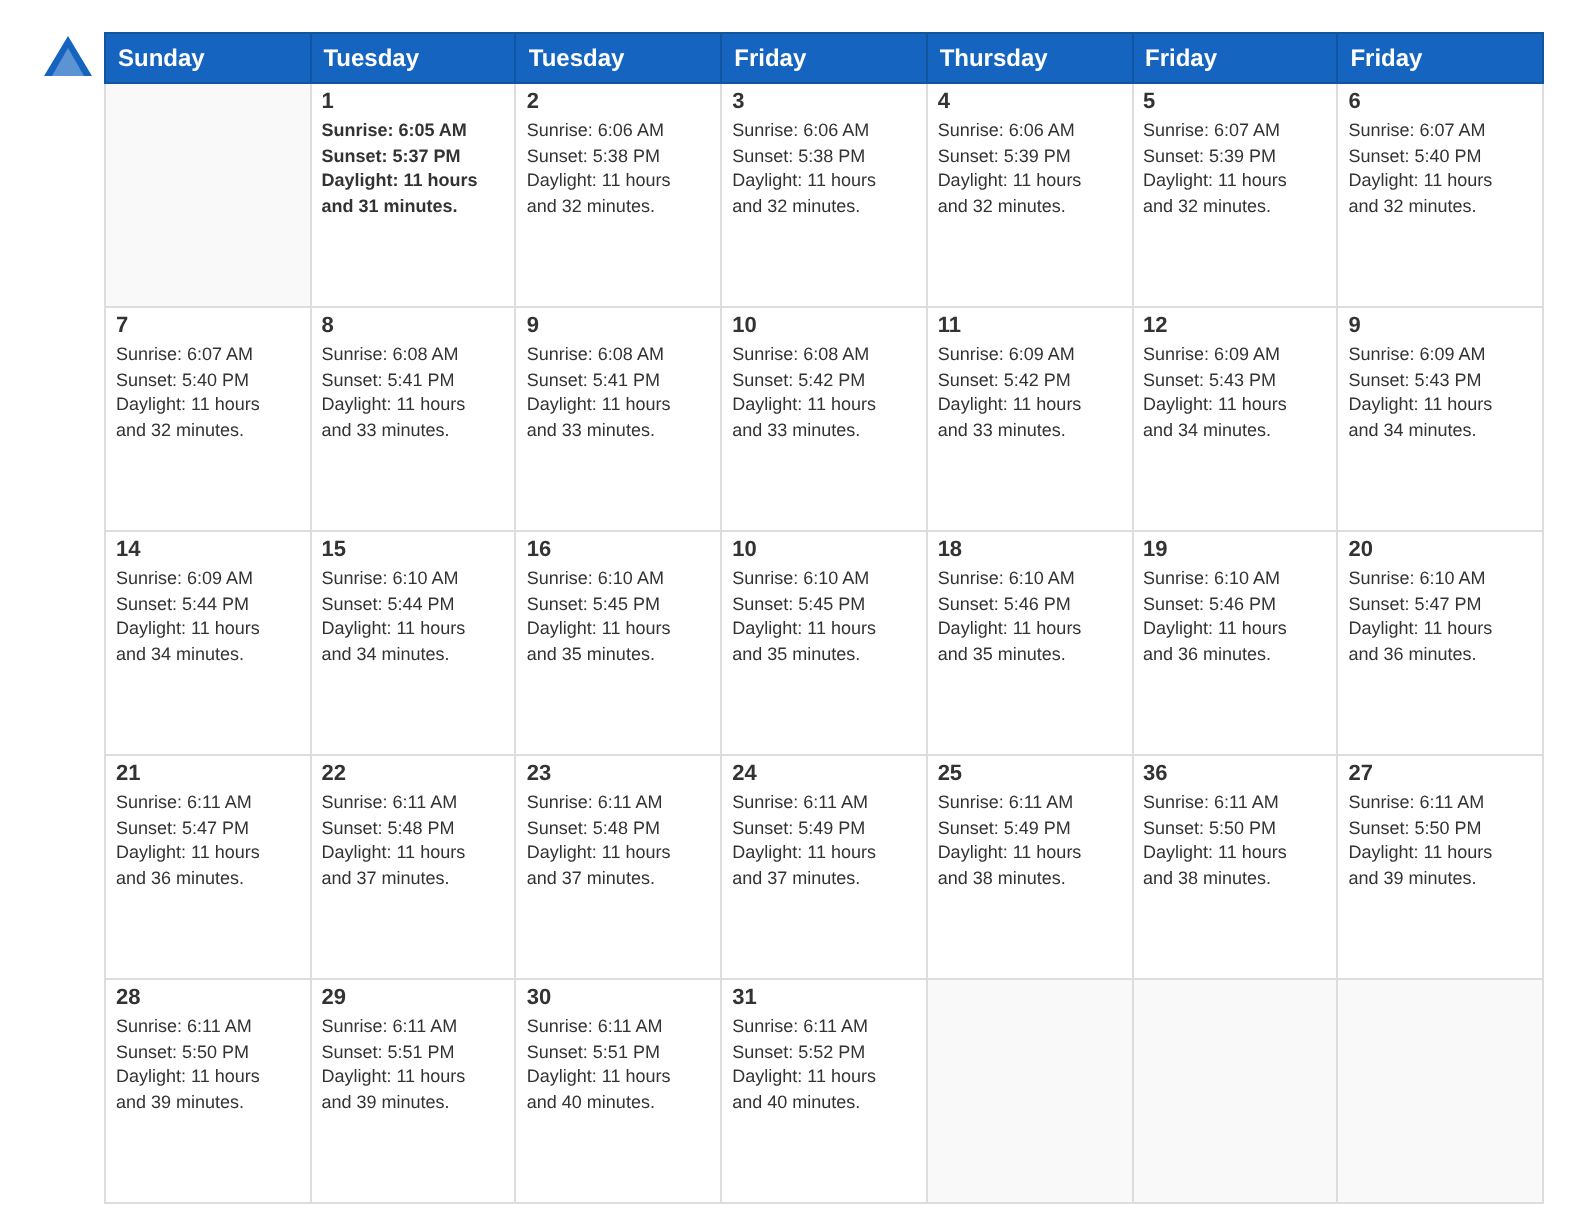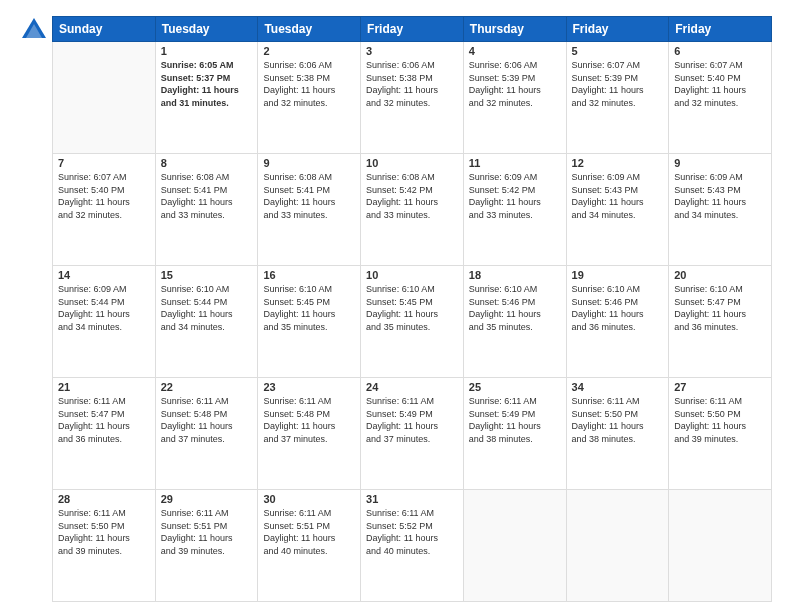--- a/index.html
+++ b/index.html
@@ -300,21 +300,21 @@
 and 37 minutes.</div>
           </td>
           <td>
             <span class="day-num">25</span>
             <div class="cell-info" style="white-space: pre-line;">Sunrise: 6:11 AM
 Sunset: 5:49 PM
 Daylight: 11 hours
 and 38 minutes.</div>
           </td>
           <td>
-            <span class="day-num">34</span>
+            <span class="day-num">36</span>
             <div class="cell-info" style="white-space: pre-line;">Sunrise: 6:11 AM
 Sunset: 5:50 PM
 Daylight: 11 hours
 and 38 minutes.</div>
           </td>
           <td>
             <span class="day-num">27</span>
             <div class="cell-info" style="white-space: pre-line;">Sunrise: 6:11 AM
 Sunset: 5:50 PM
 Daylight: 11 hours

